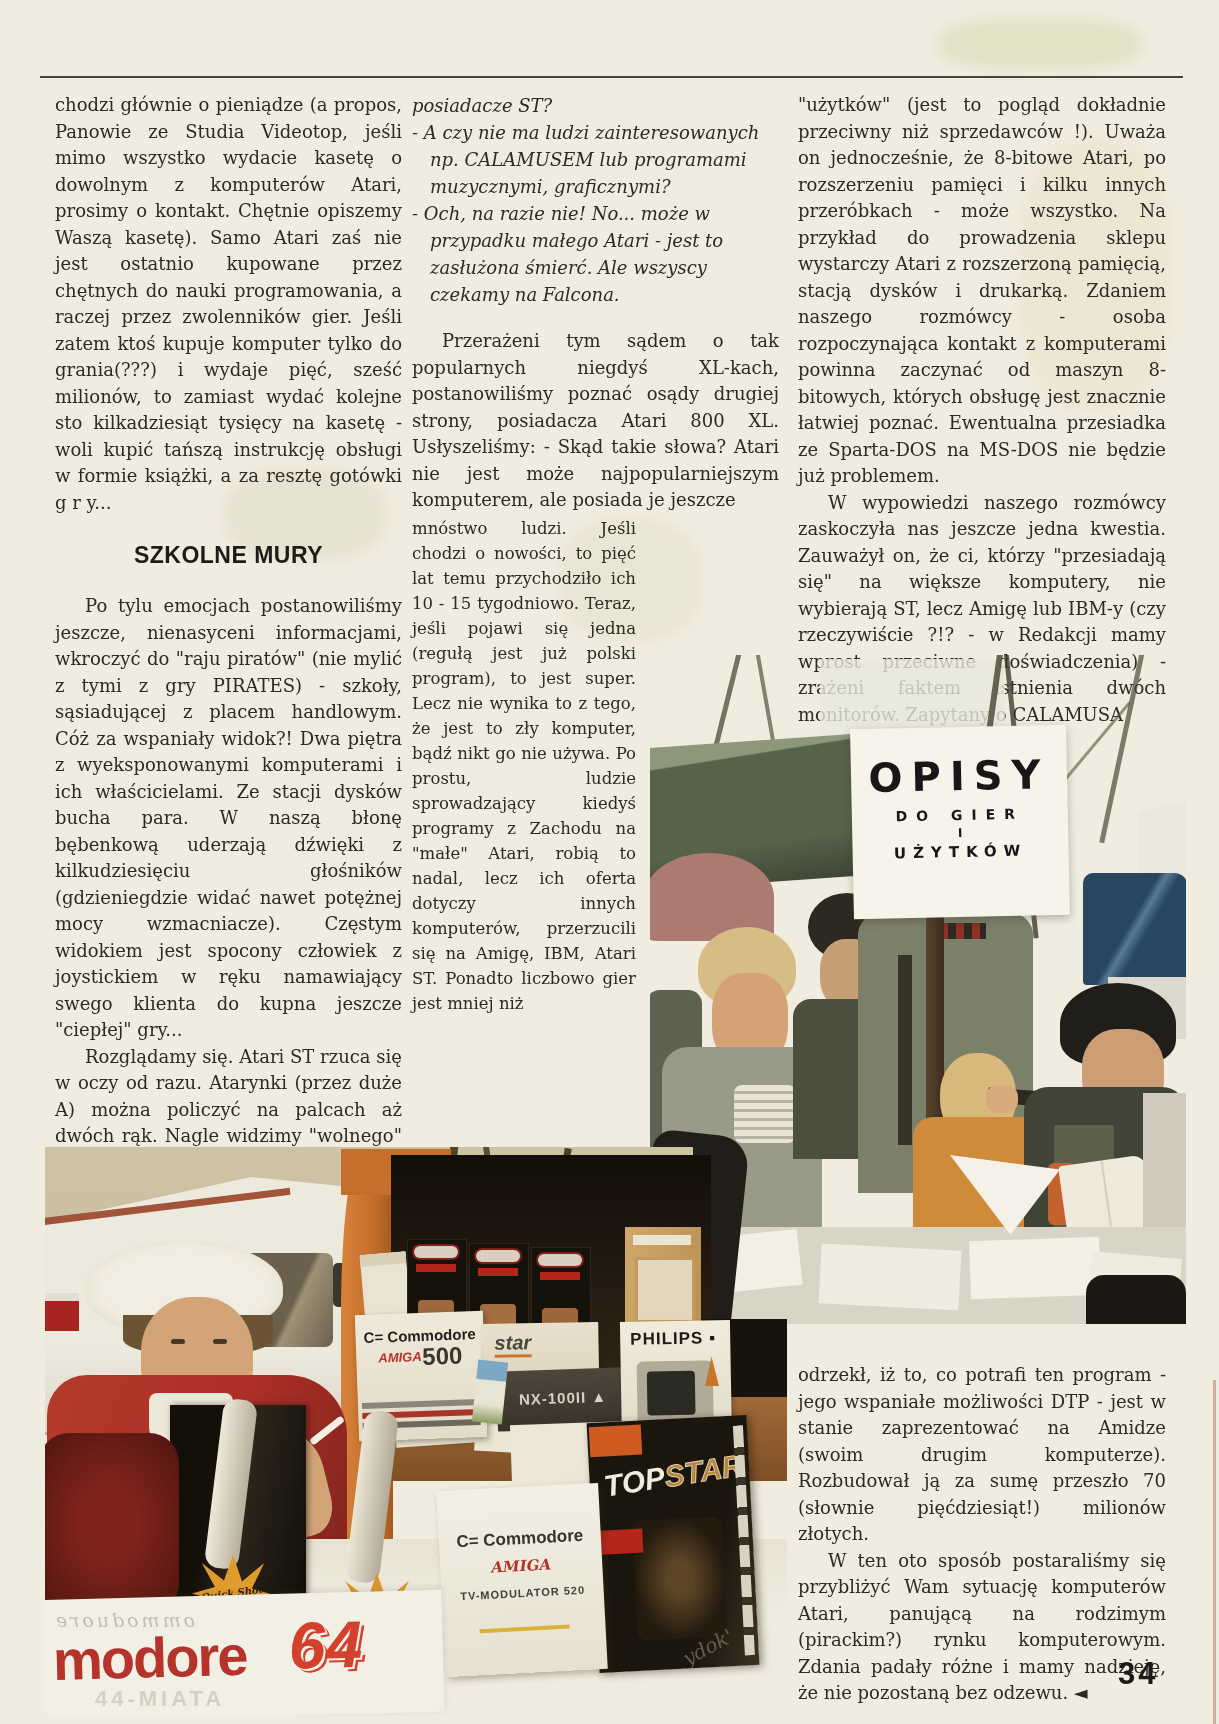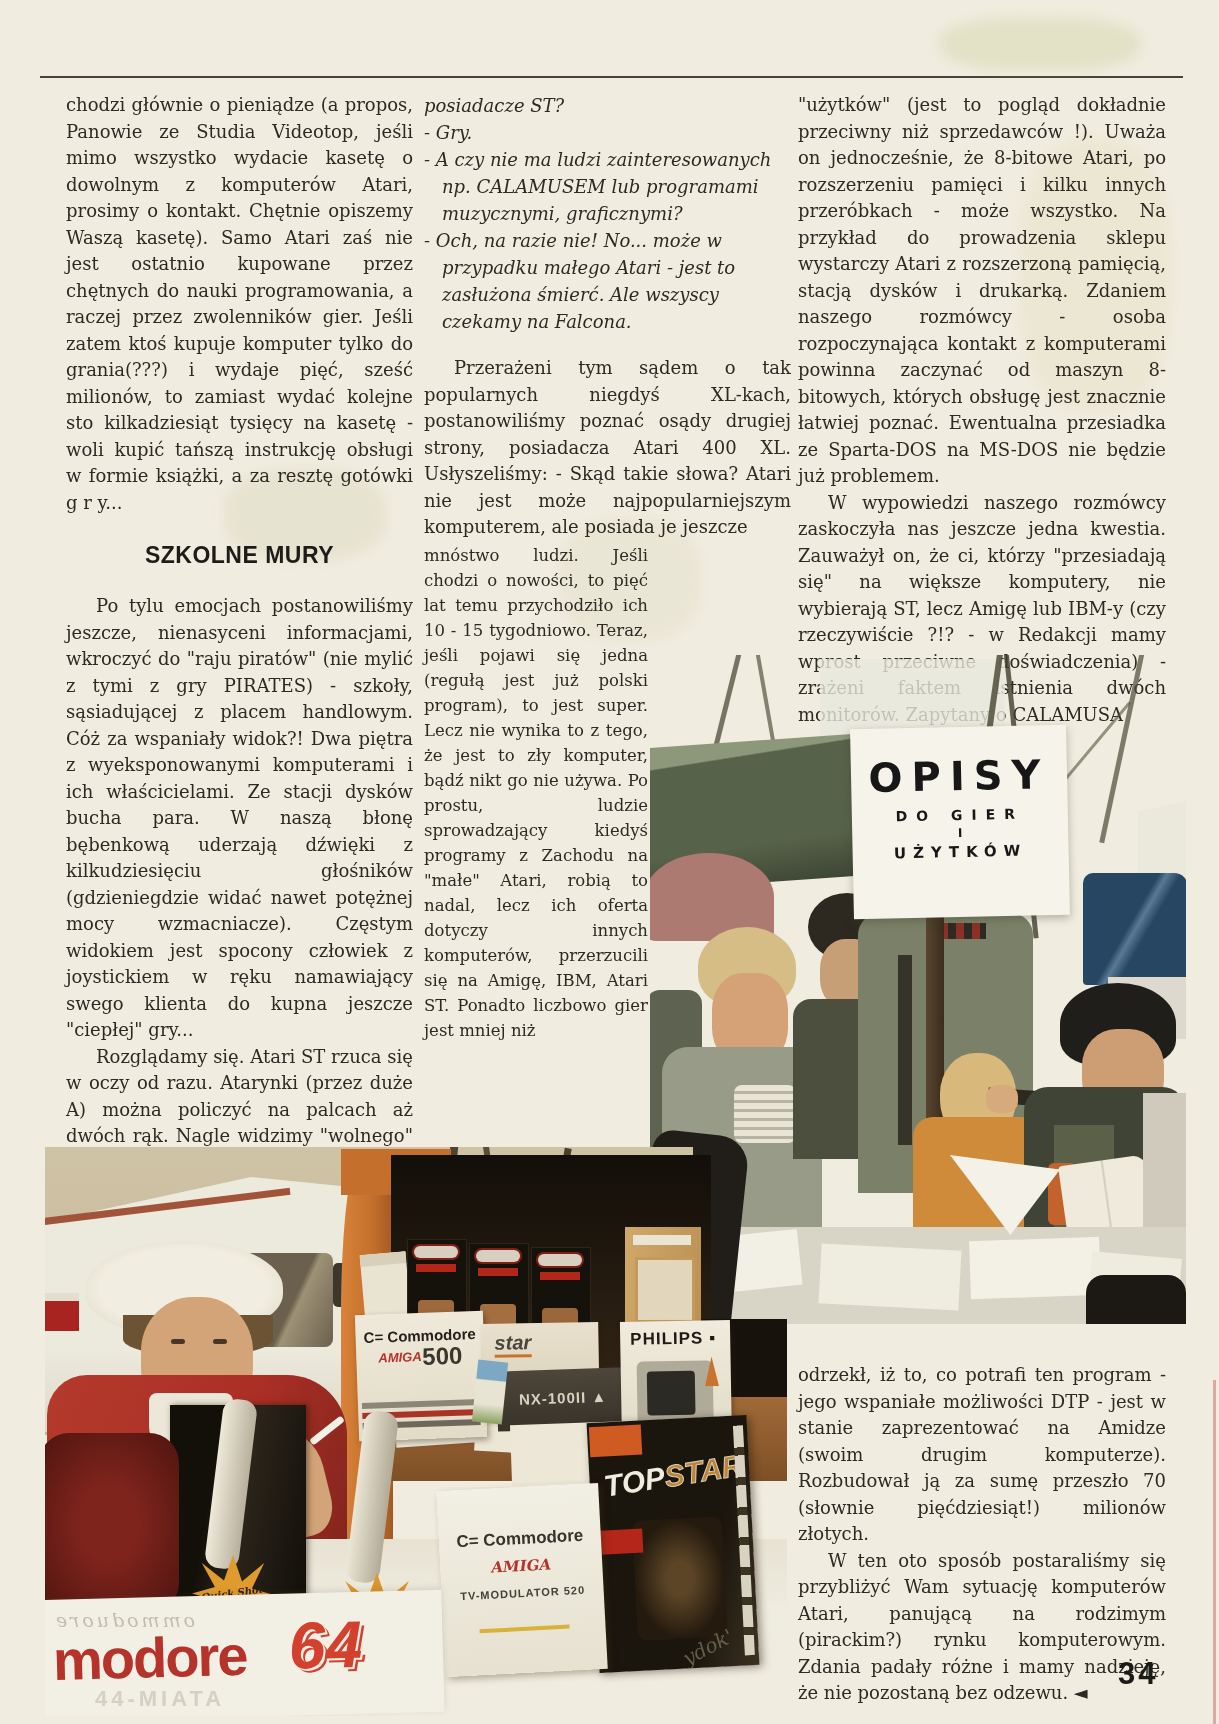--- a/index.html
+++ b/index.html
@@ -27,40 +27,39 @@
 <div class="page">
 
   <div class="a" style="left:40px;top:76px;width:1143px;height:2px;background:#45443c;"></div>
 
   <div class="ghost" style="left:940px;top:18px;width:200px;height:52px;background:rgba(205,210,160,.38);"></div>
   <div class="ghost" style="left:1020px;top:140px;width:150px;height:270px;background:rgba(222,216,170,.22);"></div>
   <div class="ghost" style="left:225px;top:470px;width:160px;height:90px;background:rgba(210,203,173,.28);"></div>
   <div class="ghost" style="left:560px;top:520px;width:140px;height:120px;background:rgba(214,208,176,.22);"></div>
   <div class="a" style="left:1213px;top:1380px;width:3px;height:344px;background:rgba(198,118,108,.55);"></div>
 
-  <div class="col" style="left:66px;width:347px;">
+  <div class="col" style="left:55px;width:347px;">
     <p>chodzi głównie o pieniądze (a propos, Panowie ze Studia Videotop, jeśli mimo wszystko wydacie kasetę o dowolnym z komputerów Atari, prosimy o kontakt. Chętnie opiszemy Waszą kasetę). Samo Atari zaś nie jest ostatnio kupowane przez chętnych do nauki programowania, a raczej przez zwolenników gier. Jeśli zatem ktoś kupuje komputer tylko do grania(???) i wydaje pięć, sześć milionów, to zamiast wydać kolejne sto kilkadziesiąt tysięcy na kasetę - woli kupić tańszą instrukcję obsługi w formie książki, a za resztę gotówki g r y...</p>
     <h2 class="head">SZKOLNE MURY</h2>
     <p class="ind">Po tylu emocjach postanowiliśmy jeszcze, nienasyceni informacjami, wkroczyć do "raju piratów" (nie mylić z tymi z gry PIRATES) - szkoły, sąsiadującej z placem handlowym. Cóż za wspaniały widok?! Dwa piętra z wyeksponowanymi komputerami i ich właścicielami. Ze stacji dysków bucha para. W naszą błonę bębenkową uderzają dźwięki z kilkudziesięciu głośników (gdzieniegdzie widać nawet potężnej mocy wzmacniacze). Częstym widokiem jest spocony człowiek z joystickiem w ręku namawiający swego klienta do kupna jeszcze "ciepłej" gry...</p>
     <p class="ind">Rozglądamy się. Atari ST rzuca się w oczy od razu. Atarynki (przez duże A) można policzyć na palcach aż dwóch rąk. Nagle widzimy "wolnego" właściciela ST. Z pewną taką nieśmiałością... zaczynamy rozmowę:</p>
     <div class="dlg">
       <p>- Jak często na giełdzie sprzedajesz kopiery?</p>
       <p>- W ogóle.</p>
       <p>- A więc co chcą od Ciebie dostać</p>
     </div>
   </div>
 
-  <div class="col" style="left:424px;width:367px;">
+  <div class="col" style="left:412px;width:367px;">
     <div class="dlg" style="margin-top:0;">
       <p class="cont">posiadacze ST?</p>
-      <p>- Gry.</p>
       <p>- A czy nie ma ludzi zainteresowanych np. CALAMUSEM lub programami muzycznymi, graficznymi?</p>
       <p>- Och, na razie nie! No... może w przypadku małego Atari - jest to zasłużona śmierć. Ale wszyscy czekamy na Falcona.</p>
     </div>
-    <p class="ind" style="margin-top:20px;">Przerażeni tym sądem o tak popularnych niegdyś XL-kach, postanowiliśmy poznać osądy drugiej strony, posiadacza Atari 400 XL. Usłyszeliśmy: - Skąd takie słowa? Atari nie jest może najpopularniejszym komputerem, ale posiada je jeszcze</p>
+    <p class="ind" style="margin-top:20px;">Przerażeni tym sądem o tak popularnych niegdyś XL-kach, postanowiliśmy poznać osądy drugiej strony, posiadacza Atari 800 XL. Usłyszeliśmy: - Skąd takie słowa? Atari nie jest może najpopularniejszym komputerem, ale posiada je jeszcze</p>
     <p style="width:224px;font-size:16.5px;line-height:25px;margin-top:2px;">mnóstwo ludzi. Jeśli chodzi o nowości, to pięć lat temu przychodziło ich 10 - 15 tygodniowo. Teraz, jeśli pojawi się jedna (regułą jest już polski program), to jest super. Lecz nie wynika to z tego, że jest to zły komputer, bądź nikt go nie używa. Po prostu, ludzie sprowadzający kiedyś programy z Zachodu na "małe" Atari, robią to nadal, lecz ich oferta dotyczy innych komputerów, przerzucili się na Amigę, IBM, Atari ST. Ponadto liczbowo gier jest mniej niż</p>
   </div>
 
   <div class="col" style="left:798px;width:368px;">
     <p>"użytków" (jest to pogląd dokładnie przeciwny niż sprzedawców !). Uważa on jednocześnie, że 8-bitowe Atari, po rozszerzeniu pamięci i kilku innych przeróbkach - może wszystko. Na przykład do prowadzenia sklepu wystarczy Atari z rozszerzoną pamięcią, stacją dysków i drukarką. Zdaniem naszego rozmówcy - osoba rozpoczynająca kontakt z komputerami powinna zaczynać od maszyn 8-bitowych, których obsługę jest znacznie łatwiej poznać. Ewentualna przesiadka ze Sparta-DOS na MS-DOS nie będzie już problemem.</p>
     <p class="ind">W wypowiedzi naszego rozmówcy zaskoczyła nas jeszcze jedna kwestia. Zauważył on, że ci, którzy "przesiadają się" na większe komputery, nie wybierają ST, lecz Amigę lub IBM-y (czy rzeczywiście ?!? - w Redakcji mamy wprost przeciwne doświadczenia) - zrażeni faktem istnienia dwóch monitorów. Zapytany o CALAMUSA</p>
   </div>
   <div class="a" style="left:798px;top:1362px;width:368px;">
     <p style="margin:0;font-size:18px;line-height:26.5px;text-align:justify;">odrzekł, iż to, co potrafi ten program - jego wspaniałe możliwości DTP - jest w stanie zaprezentować na Amidze (swoim drugim komputerze). Rozbudował ją za sumę przeszło 70 (słownie pięćdziesiąt!) milionów złotych.</p>
     <p class="ind" style="margin:0;font-size:18px;line-height:26.5px;text-align:justify;">W ten oto sposób postaraliśmy się przybliżyć Wam sytuację komputerów Atari, panującą na rodzimym (pirackim?) rynku komputerowym. Zdania padały różne i mamy nadzieję, że nie pozostaną bez odzewu. ◄</p>

